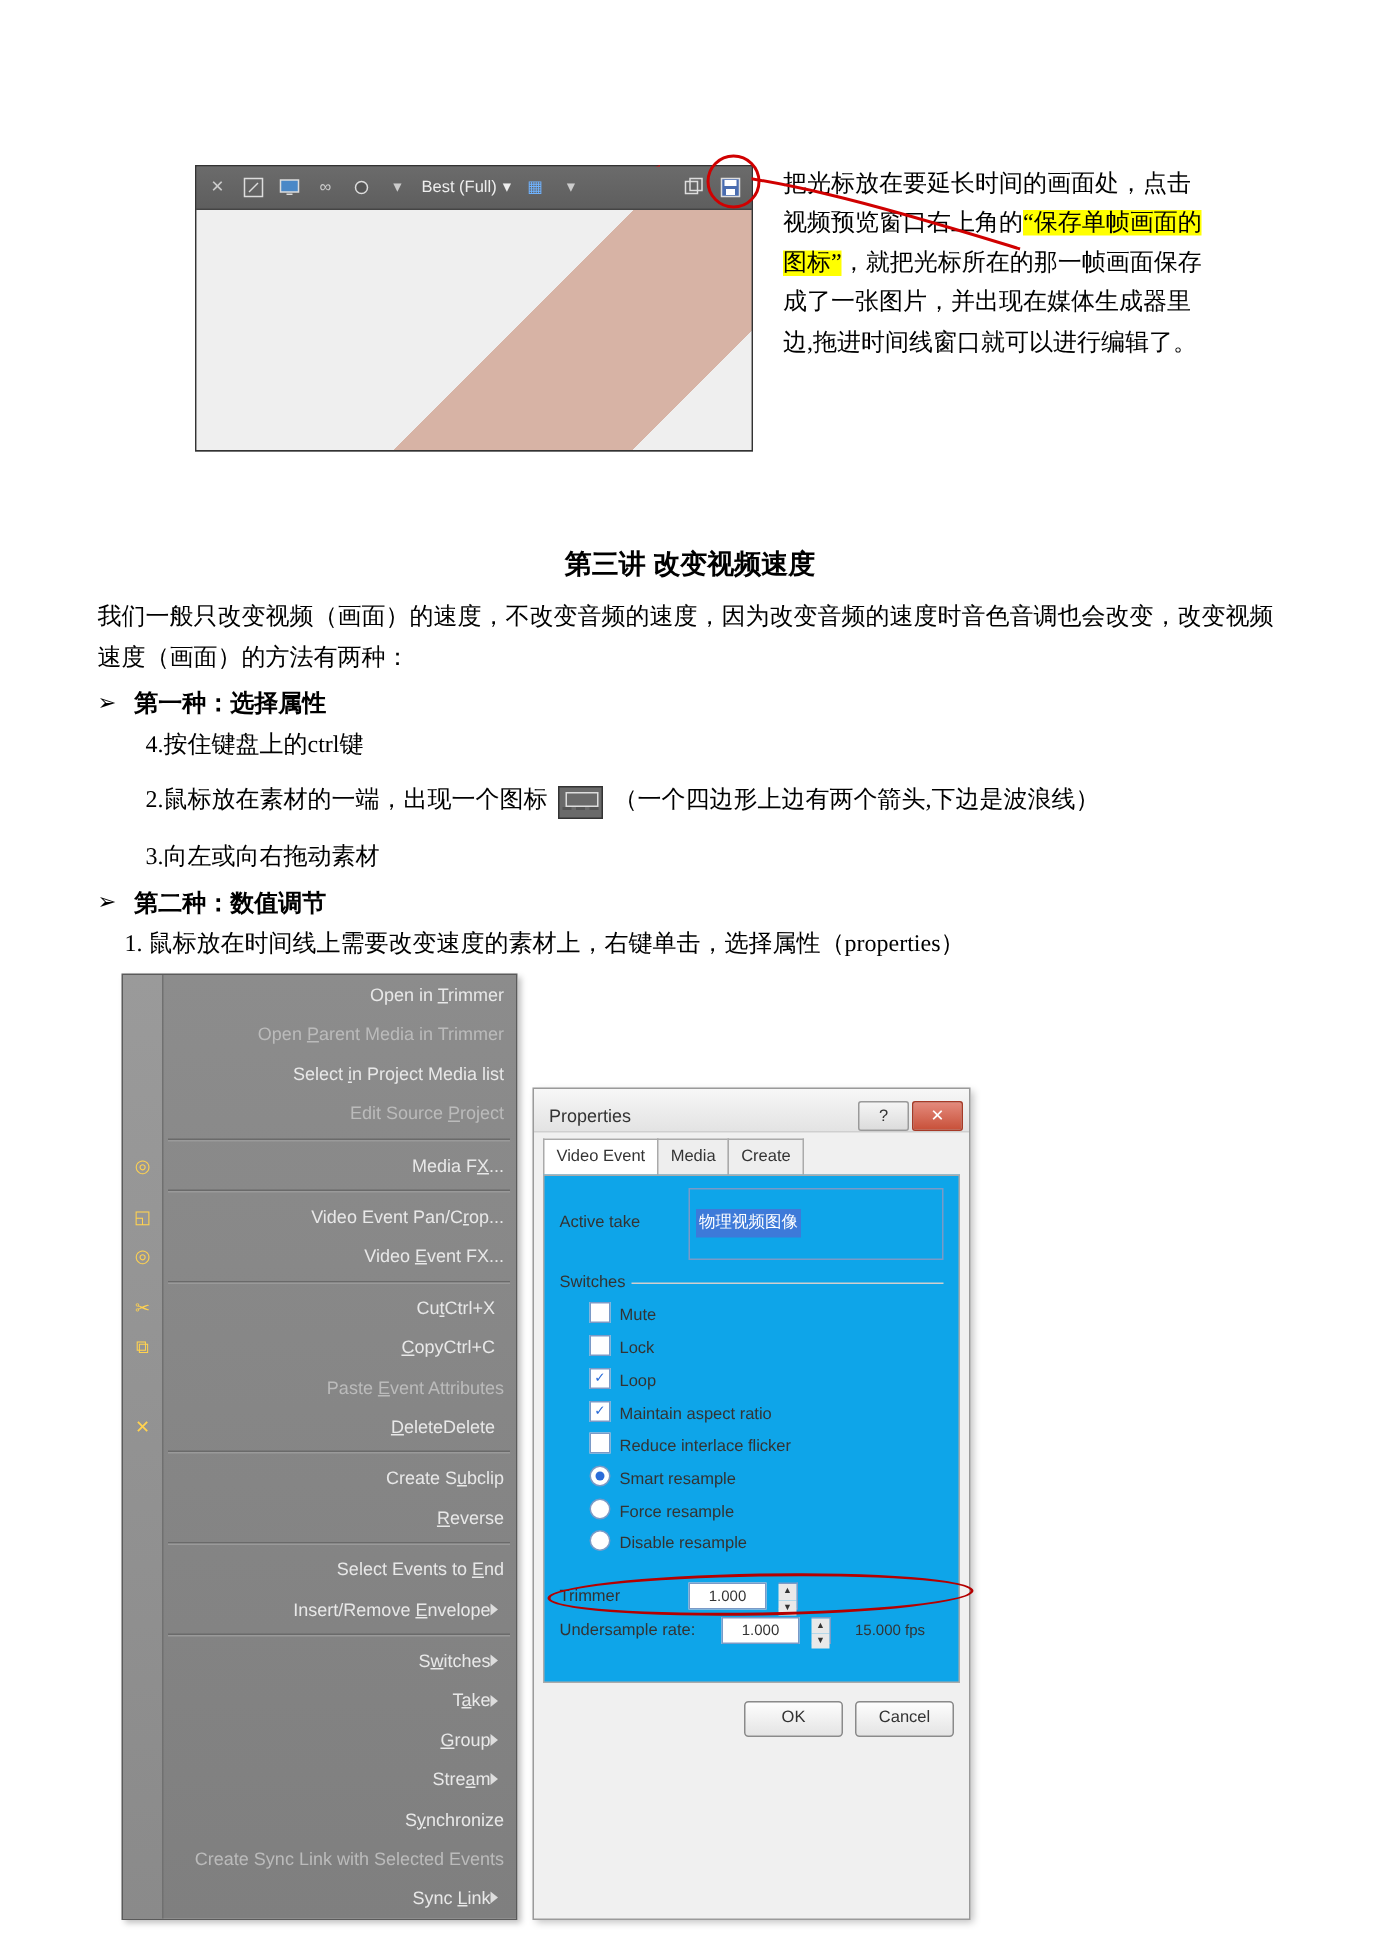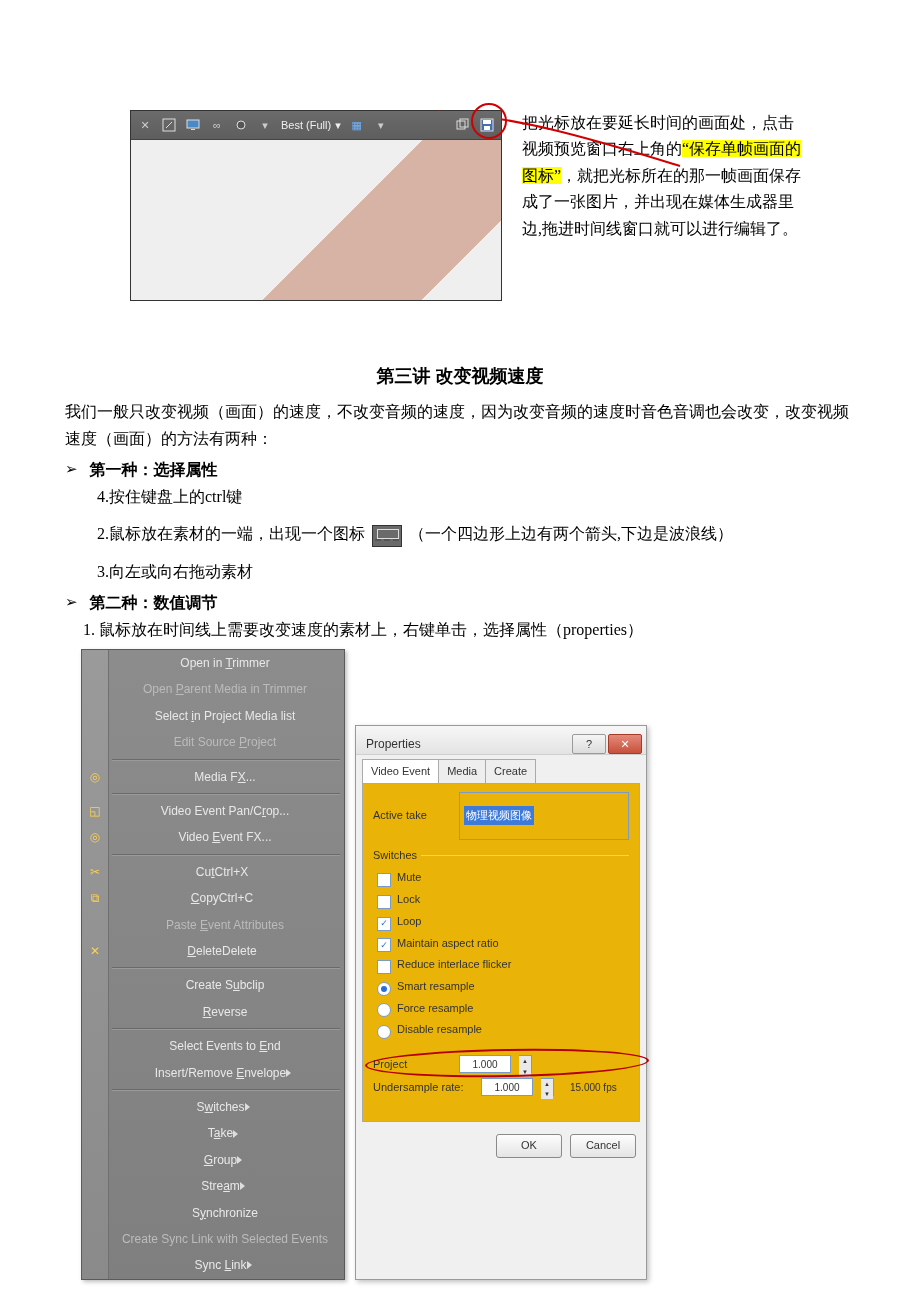--- a/index.html
+++ b/index.html
@@ -149,21 +149,21 @@
   .menu .icon-col {
     position: absolute;
     left: 0; top: 0; bottom: 0;
     width: 26px;
     background: linear-gradient(#9a9a9a,#8a8a8a);
     border-right: 1px solid #707070;
   }
   .menu-item {
     padding: 3px 8px 3px 32px;
     display: flex;
-    justify-content: center;
+    justify-content: flex-end;
     align-items: center;
     white-space: nowrap;
     position: relative;
   }
   .menu-item.disabled { color: #bbb; }
   .menu-item .label { text-decoration: none; }
   .menu-item .u { text-decoration: underline; }
   .menu-item .shortcut { color: #e8e8e8; padding-right: 6px; }
   .menu-item .sub-arrow {
     width: 0; height: 0;
@@ -228,21 +228,21 @@
   .dialog-tab {
     padding: 2px 8px;
     border: 1px solid #aaa;
     border-bottom: none;
     background: #eee;
     font-size: 11px;
     margin-right: -1px;
   }
   .dialog-tab.active { background: #fff; }
   .dialog-body {
-    background: #eab308;
+    background: #0ea5e9;
     margin: 0 6px 6px 6px;
     border: 1px solid #aaa;
     padding: 8px 10px 4px;
     min-height: 325px;
     position: relative;
   }
   .row { display: flex; align-items: center; gap: 8px; margin-bottom: 6px; }
   .row label { width: 78px; font-size: 11px;}
   .txt {
     flex: 1;
@@ -257,22 +257,22 @@
   .fieldset-title {
     font-size: 11px;
     color: #333;
     margin: 6px 0 4px;
     display: flex; align-items: center;
   }
   .fieldset-title::after {
     content:""; flex:1; border-top:1px solid #cfcfcf; margin-left: 4px;
   }
   .chk, .rad {
-    display: flex; align-items: flex-end; gap: 6px;
-    margin: 3px 0 3px 4px;
+    display: flex; align-items: flex-start; gap: 6px;
+    margin: 3px 0 3px 20px;
     font-size: 11px;
   }
   .chk .box, .rad .circle {
     width: 12px; height: 12px;
     border: 1px solid #7a9ac7;
     background: #fff;
     display: inline-flex; align-items: center; justify-content: center;
     font-size: 9px; color: #2b6cd9;
   }
   .rad .circle { border-radius: 50%; }
@@ -548,21 +548,21 @@
             <span>Force resample</span>
           </div>
         <div class="rad">
             <span class="circle"></span>
             <span>Disable resample</span>
           </div>
 
         <div style="position:relative; margin-top:16px;">
           <div class="playback-ellipse" style="top:-6px;"></div>
           <div class="row" style="margin-bottom:4px;">
-            <label style="width:78px;">Project</label>
+            <label style="width:78px;">Trimmer</label>
             <span class="num-input">1.000</span>
             <span class="spin">
                 <span>▲</span>
                 <span>▼</span>
               </span>
           </div>
         </div>
         <div class="row">
           <label style="width:100px;">Undersample rate:</label>
           <span class="num-input">1.000</span>

